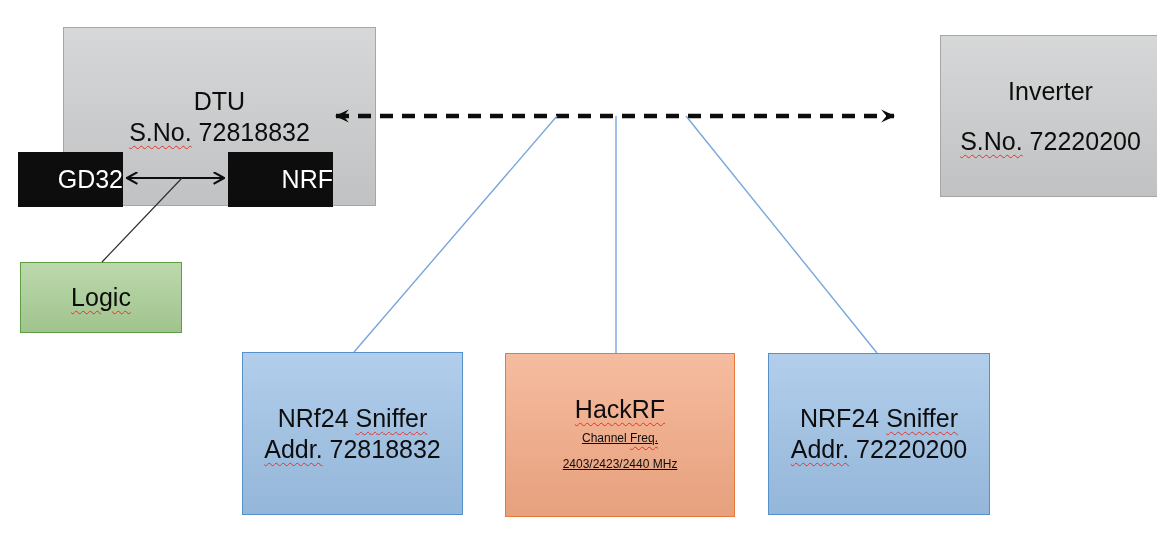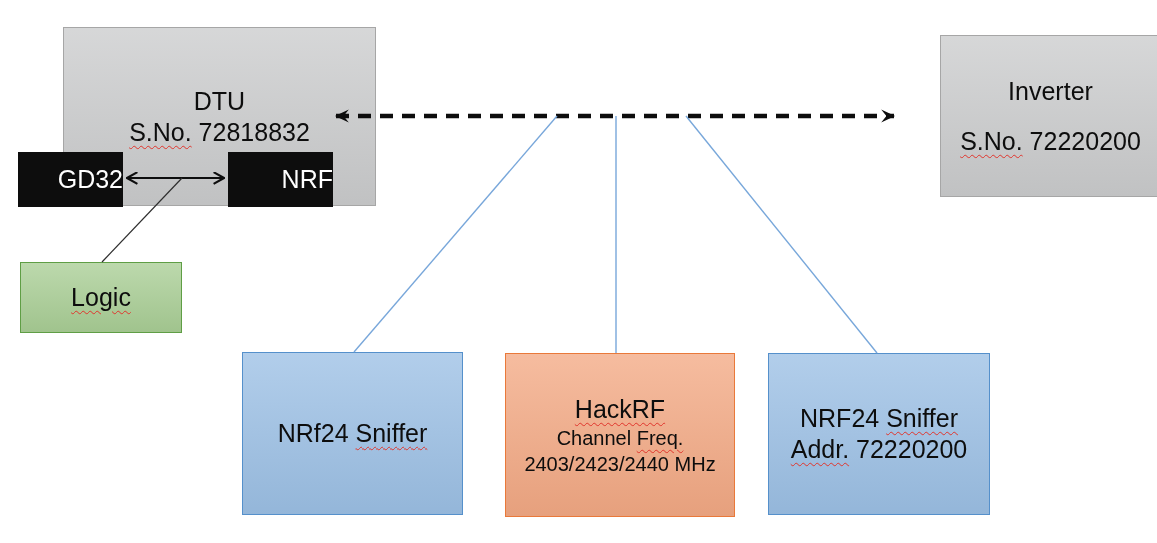--- a/index.html
+++ b/index.html
@@ -47,21 +47,21 @@
     align-items:flex-end;
   }
   #dtu-box{left:20px;top:27px;width:313px;height:179px;}
   #inverter-box{left:897px;top:35px;width:221px;height:162px;gap:19px;}
   #gd32-box{left:18px;top:152px;width:105px;height:55px;}
   #nrf-box{left:228px;top:152px;width:105px;height:55px;}
   #logic-box{left:20px;top:262px;width:162px;height:71px;}
   #sniffer-left-box{left:242px;top:352px;width:221px;height:163px;}
   #hackrf-box{left:505px;top:353px;width:230px;height:164px;}
   #sniffer-right-box{left:768px;top:353px;width:222px;height:162px;}
-  .sub{font-size:20px;line-height:26px;}
+  .sub{font-size:12px;line-height:26px;text-decoration:underline;}
   .sq{
     text-decoration-line:underline;
     text-decoration-style:wavy;
     text-decoration-color:var(--squiggle-red);
     text-decoration-thickness:1.3px;
     text-underline-offset:4px;
   }
   svg.overlay{
     position:absolute;left:0;top:0;width:1157px;height:543px;
     pointer-events:none;
@@ -95,20 +95,21 @@
   <div class="node green" id="logic-box">
     <div class="sq">Logic</div>
   </div>
 
   <div class="node black-chip" id="nrf-box">
     <div>NRF</div>
   </div>
 
   <div class="node blue" id="sniffer-left-box">
     <div><span>NRf24 </span><span class="sq">Sniffer</span></div>
+    <div><span class="sq">Addr.</span><span> 72818832</span></div>
   </div>
 
   <div class="node orange" id="hackrf-box">
     <div class="sq">HackRF</div>
     <div class="sub"><span>Channel </span><span class="sq">Freq.</span></div>
     <div class="sub">2403/2423/2440 MHz</div>
   </div>
 
   <div class="node blue" id="sniffer-right-box">
     <div><span>NRF24 </span><span class="sq">Sniffer</span></div>

